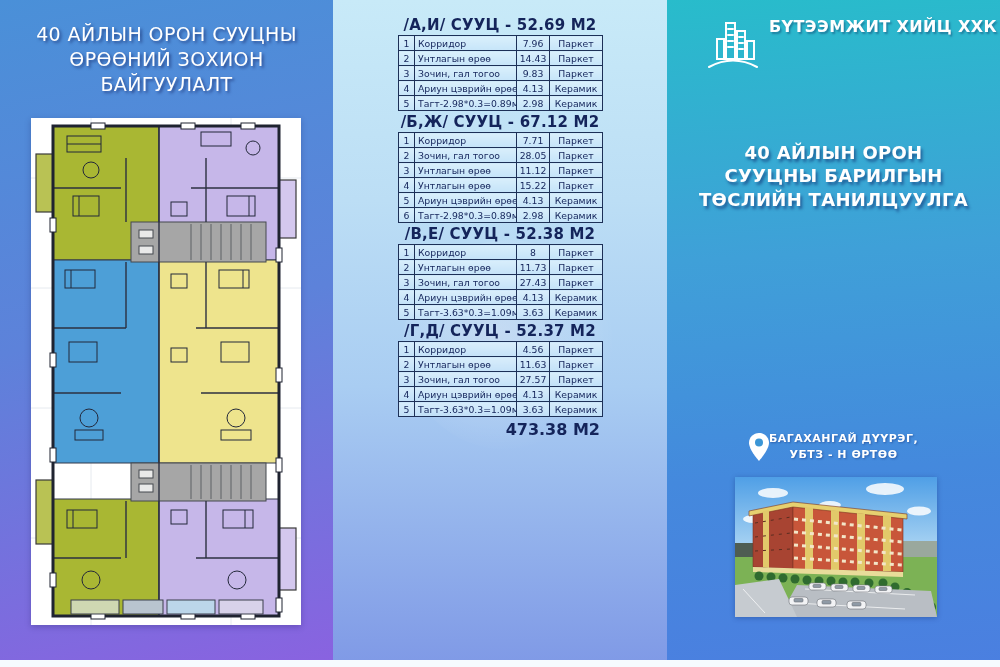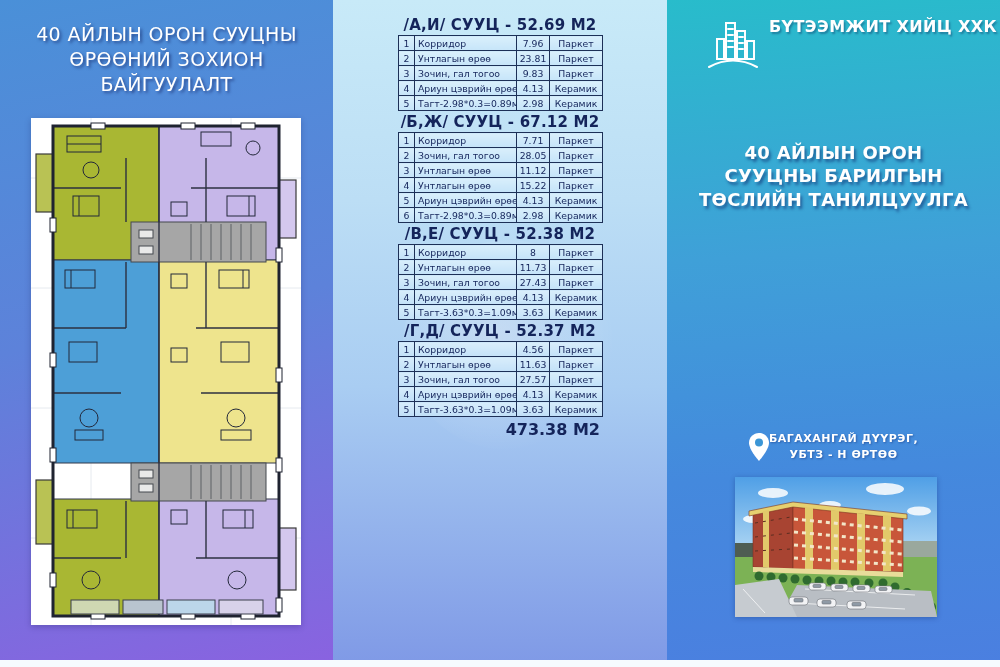--- a/index.html
+++ b/index.html
@@ -211,21 +211,21 @@
           <tbody>
             <tr>
               <td class="c0">1</td>
               <td class="c1">Корридор</td>
               <td class="c2">7.96</td>
               <td class="c3">Паркет</td>
             </tr>
             <tr>
               <td class="c0">2</td>
               <td class="c1">Унтлагын өрөө</td>
-              <td class="c2">23.81</td>
+              <td class="c2">14.43</td>
               <td class="c3">Паркет</td>
             </tr>
             <tr>
               <td class="c0">3</td>
               <td class="c1">Зочин, гал тогоо</td>
               <td class="c2">9.83</td>
               <td class="c3">Паркет</td>
             </tr>
             <tr>
               <td class="c0">4</td>

